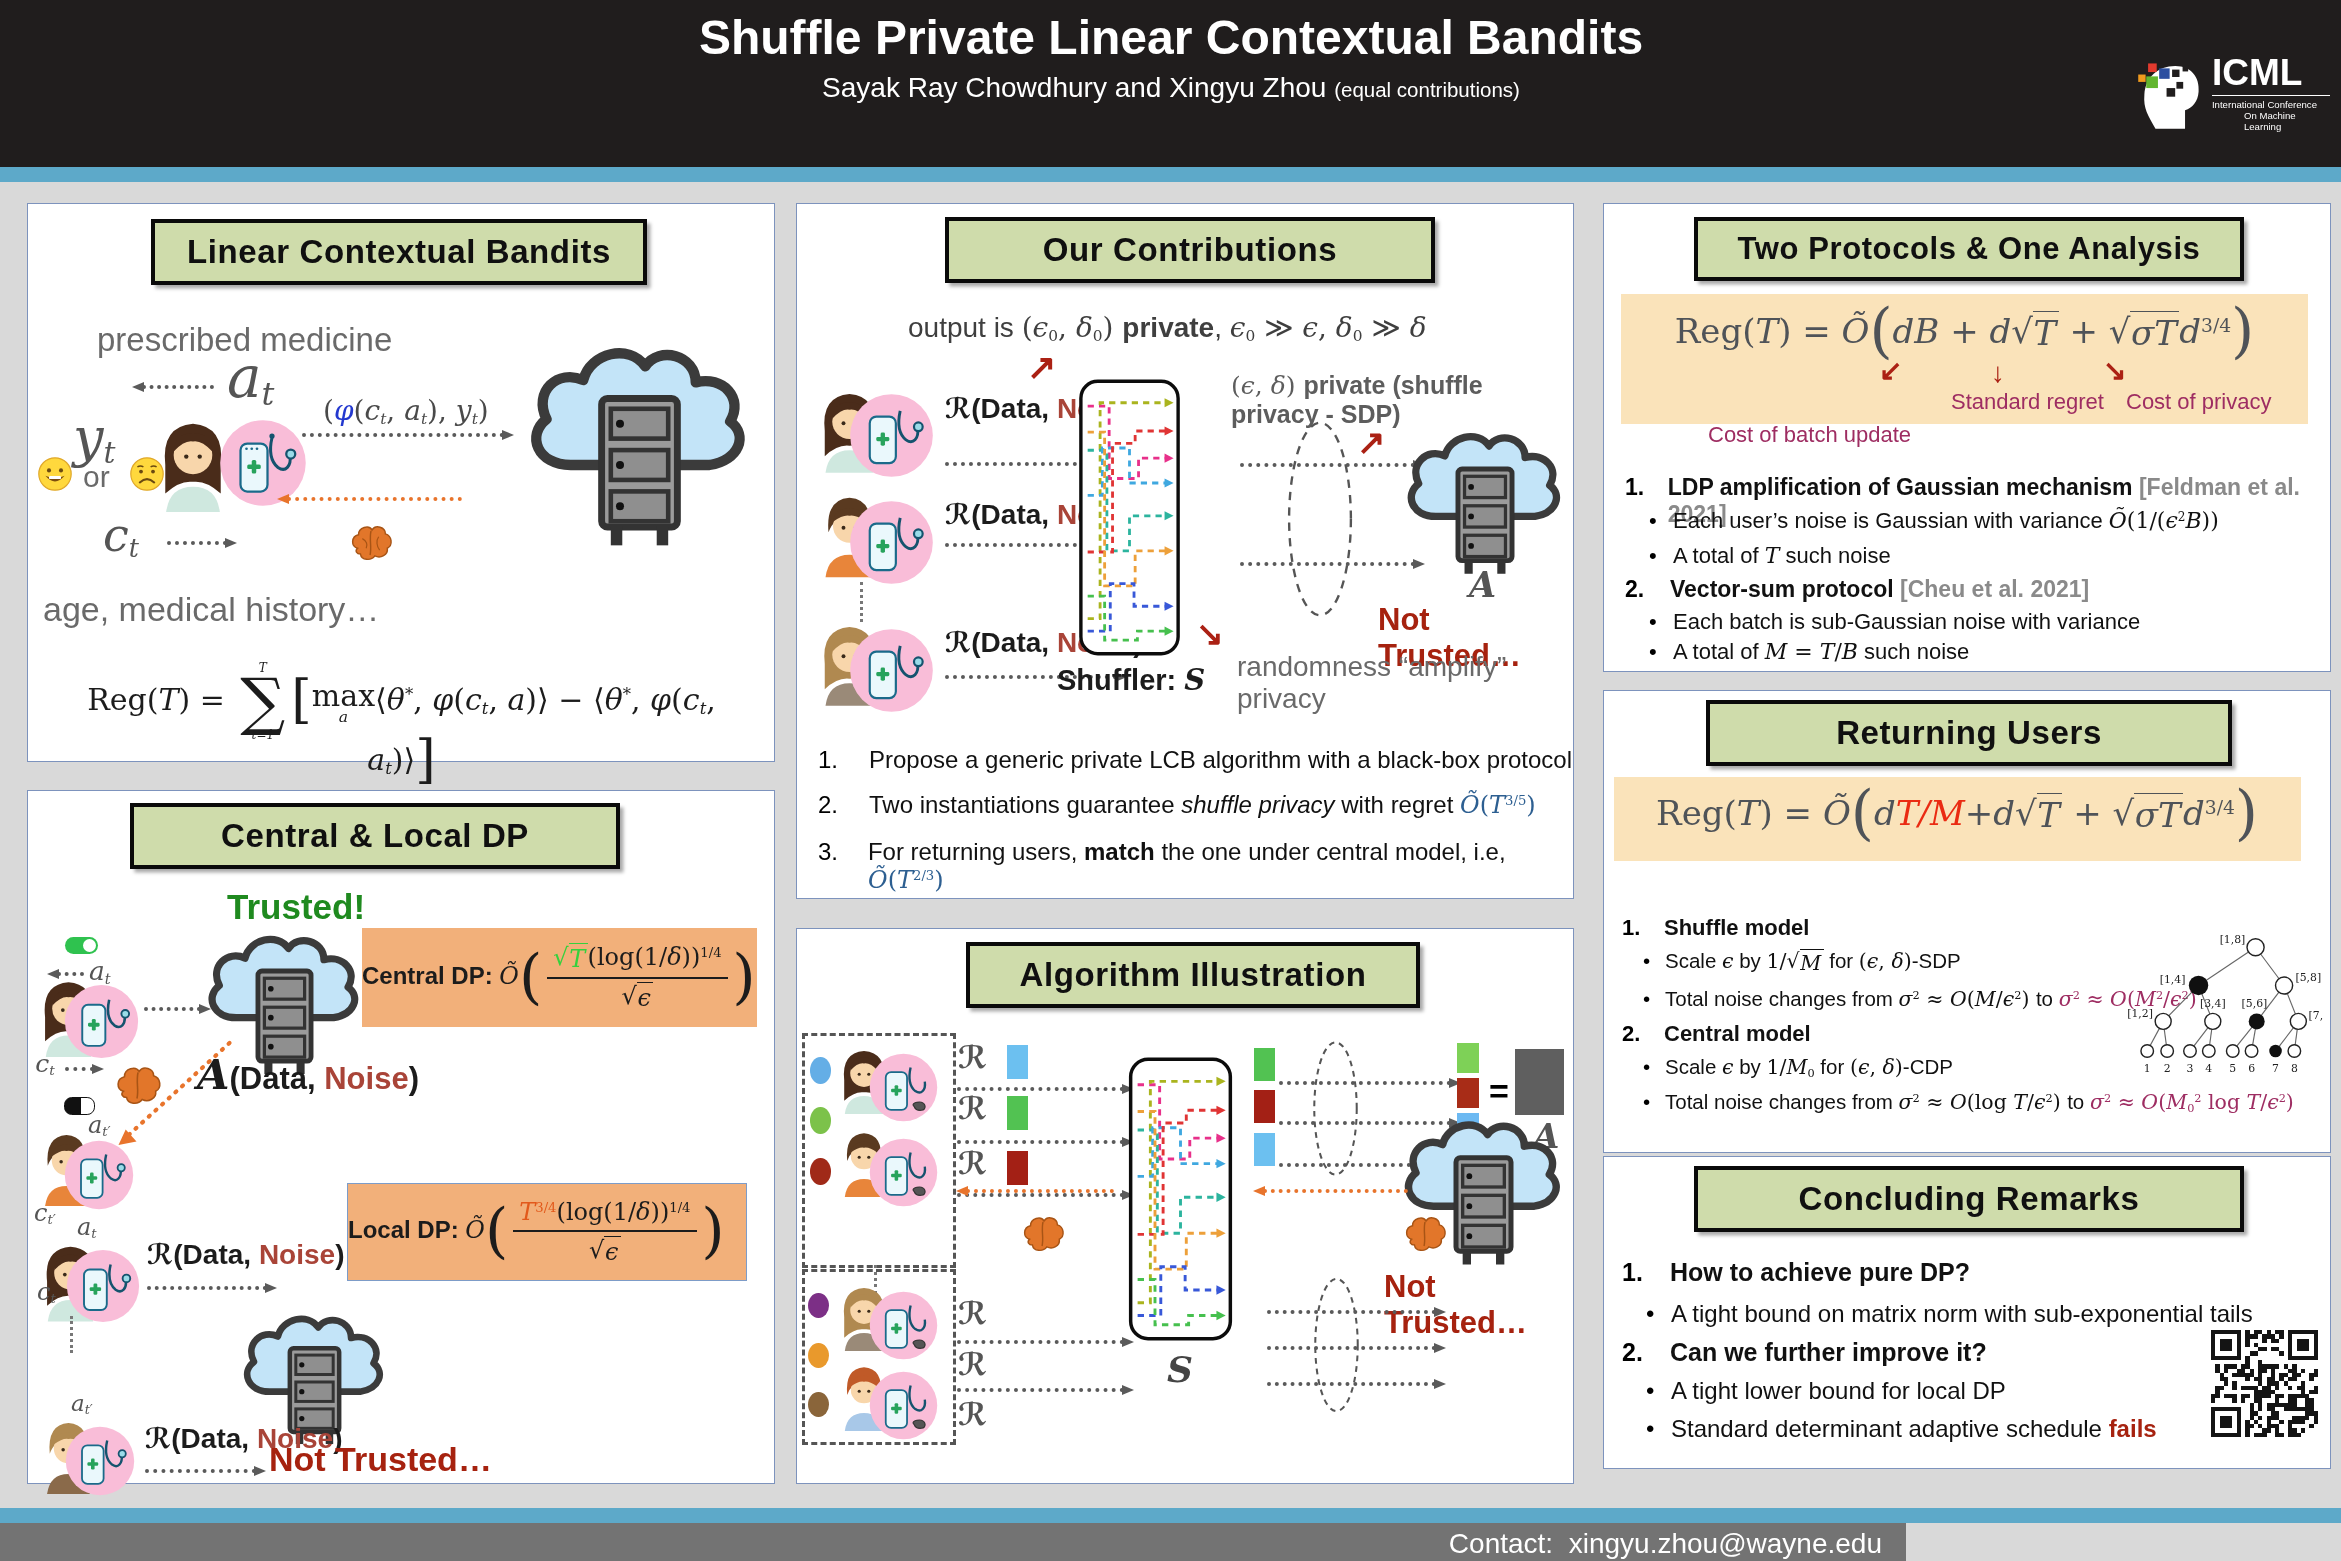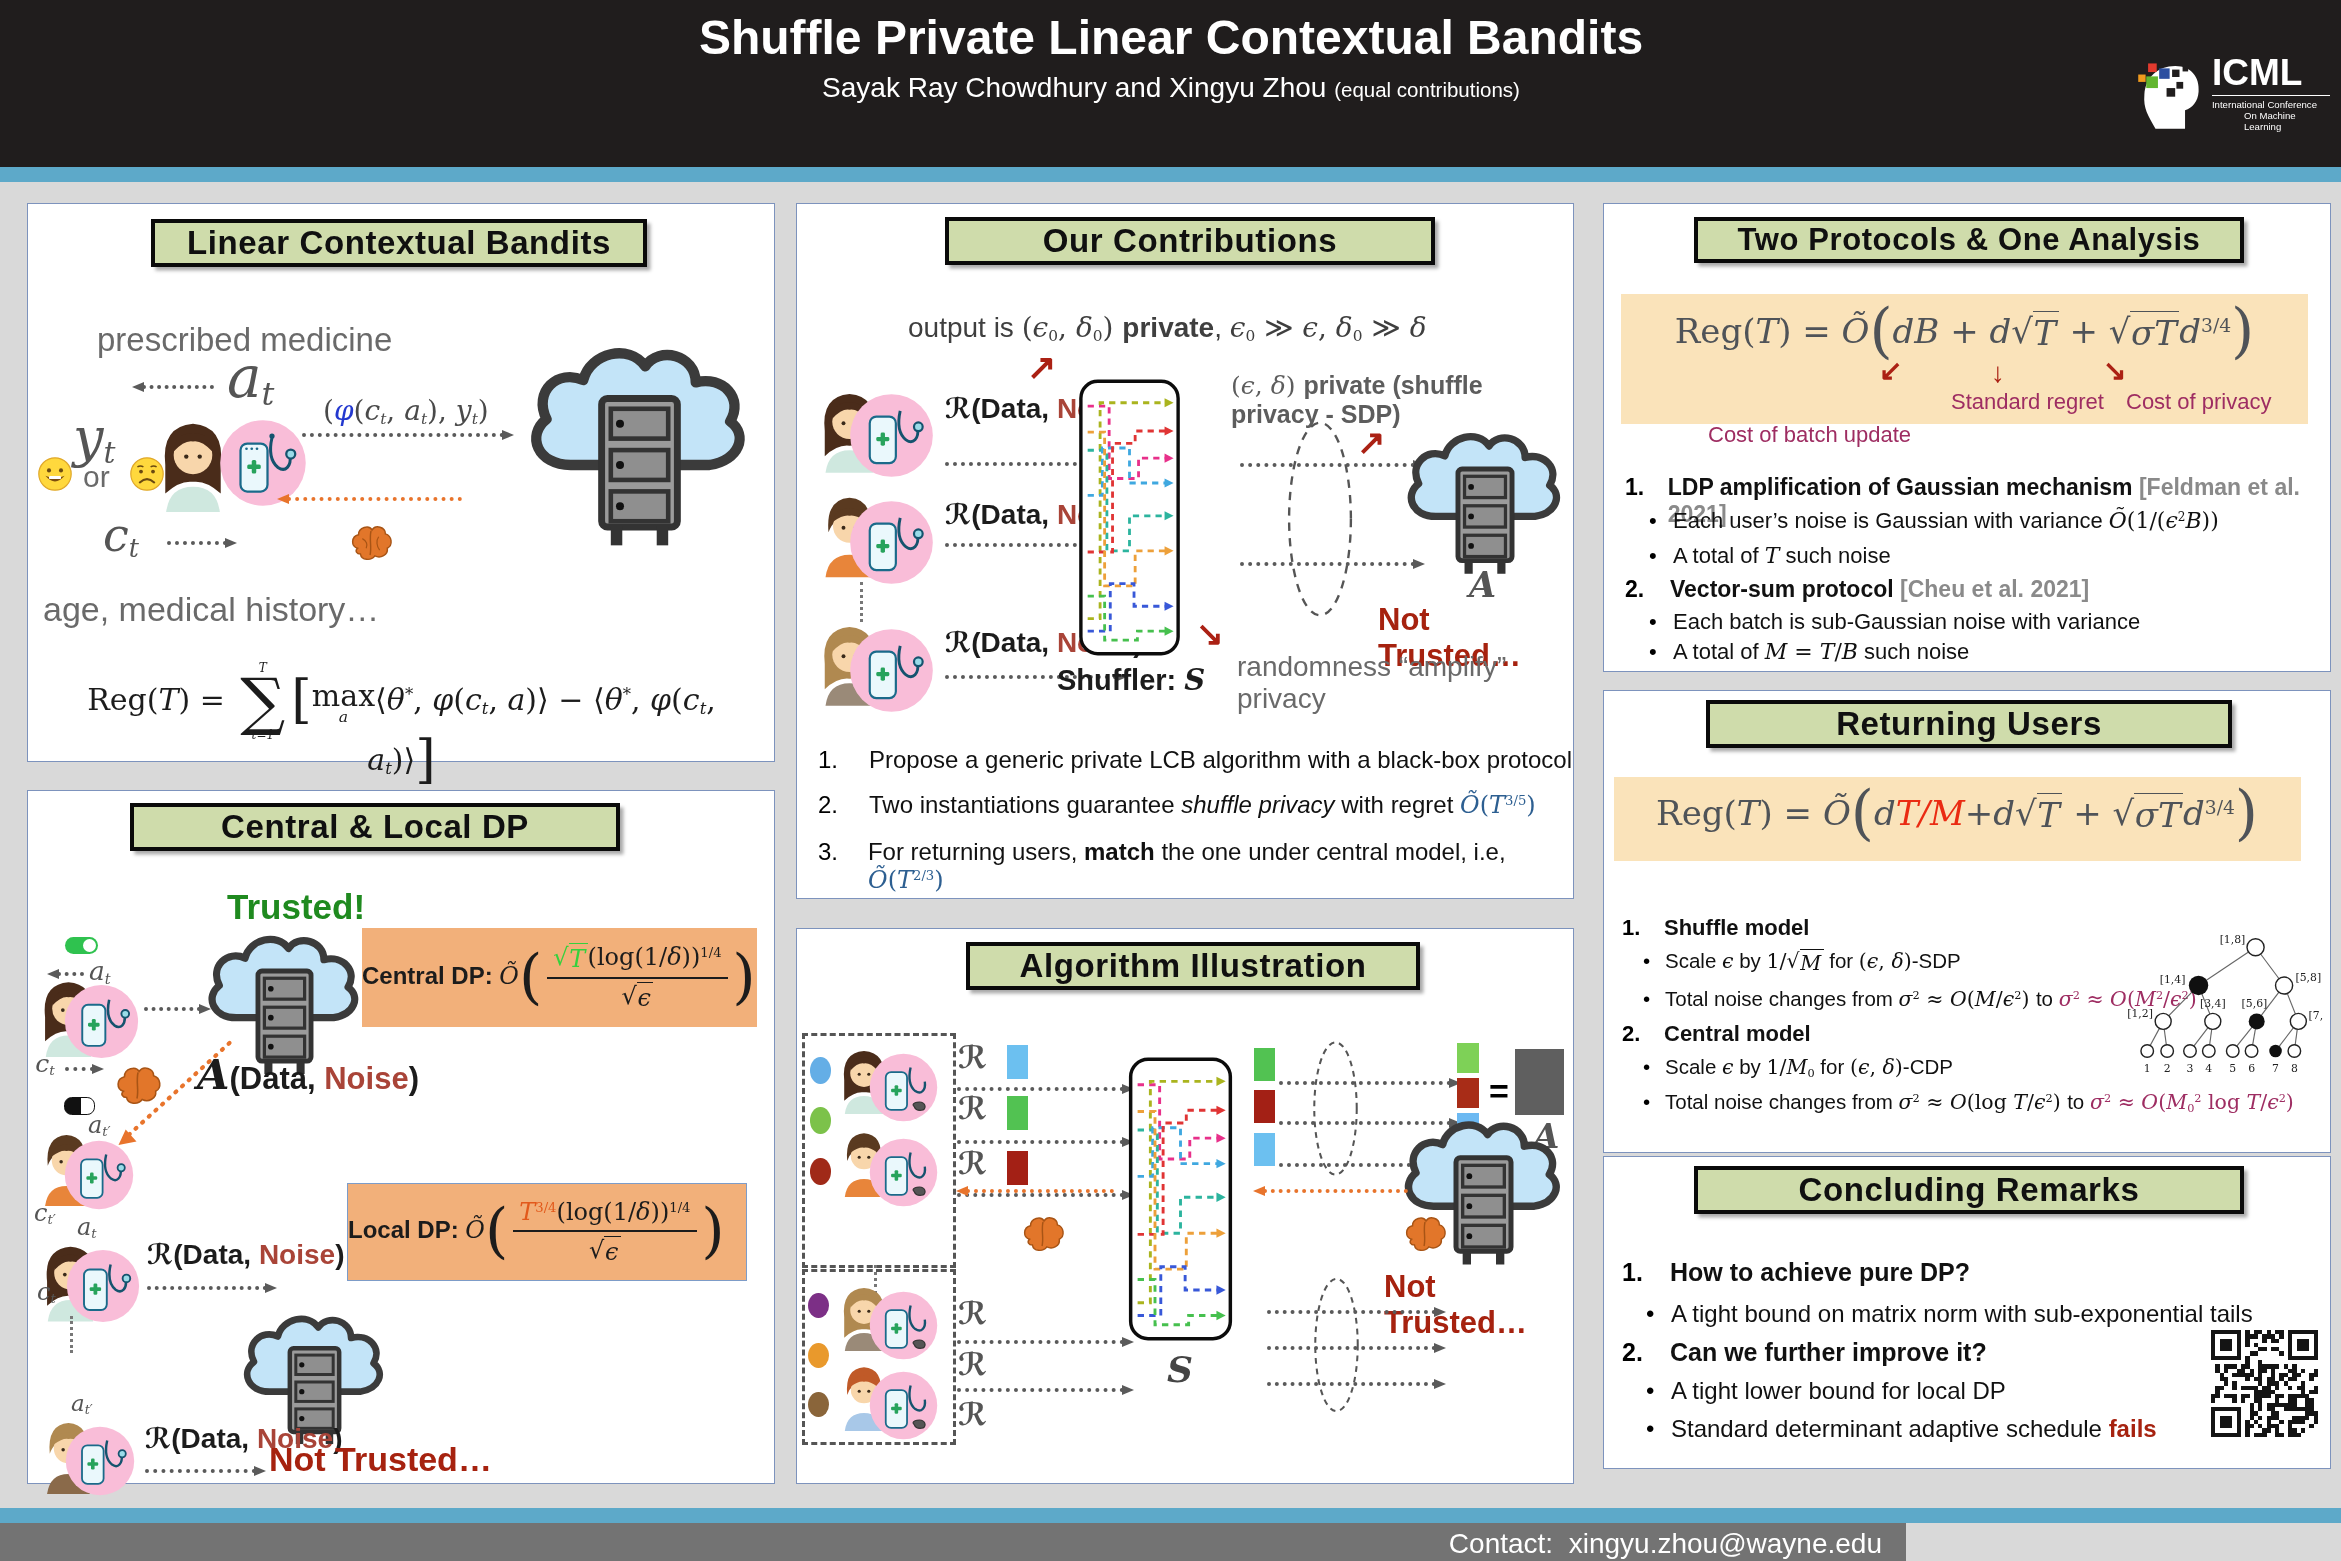--- a/index.html
+++ b/index.html
@@ -6,21 +6,21 @@
   .poster{position:relative;width:2342px;height:1561px;background:#d9d9d9;overflow:hidden;
           font-family:"Liberation Sans",sans-serif;}
   .abs{position:absolute;}
   
   .hdr{position:absolute;left:0;top:0;width:2342px;height:167px;background:#201d1d;color:#fff;}
   .bluebar{position:absolute;left:0;width:2342px;height:15px;background:#5da9c9;}
   .ftr{position:absolute;left:0;top:1523px;width:1906px;height:38px;background:#737373;color:#fff;}
   
   .panel{position:absolute;background:#fff;border:1.8px solid #7d93bd;}
   .ptitle{position:absolute;background:#cfdcab;border:4.2px solid #0a0a0a;box-shadow:3.6px 3.6px 3.6px rgba(0,0,0,.35);
-          text-align:center;font-size:33px;font-weight:600;color:#101010;padding:1px 0;letter-spacing:0.6px;}
+          text-align:center;font-size:33px;font-weight:600;color:#101010;padding:10px 0;letter-spacing:0.6px;}
   
   .math{font-family:"DejaVu Serif","DejaVu Sans",serif;color:#1c1c1c;}
   .math .sans{font-family:"Liberation Sans",sans-serif;}
   .i{font-style:italic;}
   .b{font-weight:bold;}
   .sup{font-size:55%;vertical-align:0.6em;line-height:0;}
   .sub{font-size:55%;vertical-align:-0.25em;line-height:0;}
   .grn{color:#35d13d;} .org{color:#e2591b;} .red{color:#ea2b12;} .blu{color:#2d5f91;}
   .mag{color:#9e2d62;} .noise{color:#a94438;} .gryc{color:#8a8a8a;} .phib{color:#2338cf;}
   .bigp{font-size:175%;font-weight:300;vertical-align:-0.14em;line-height:0;}

